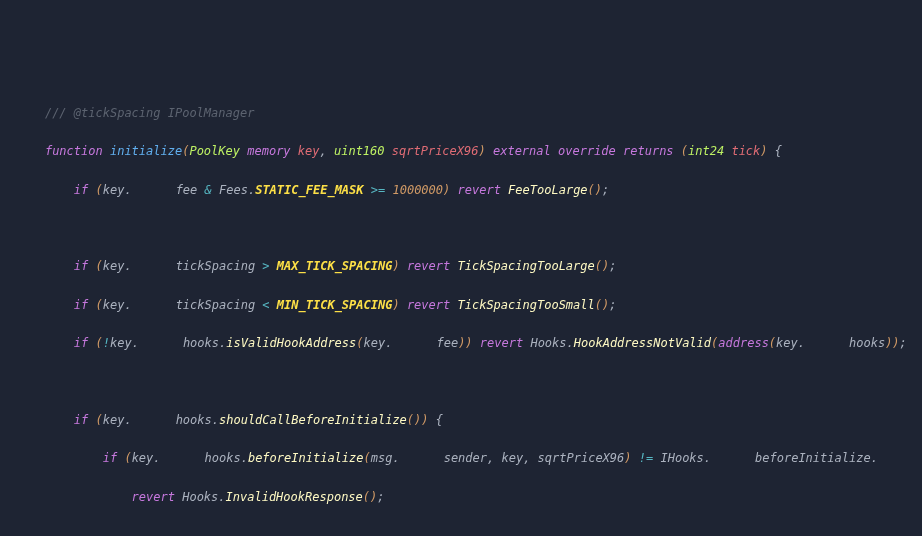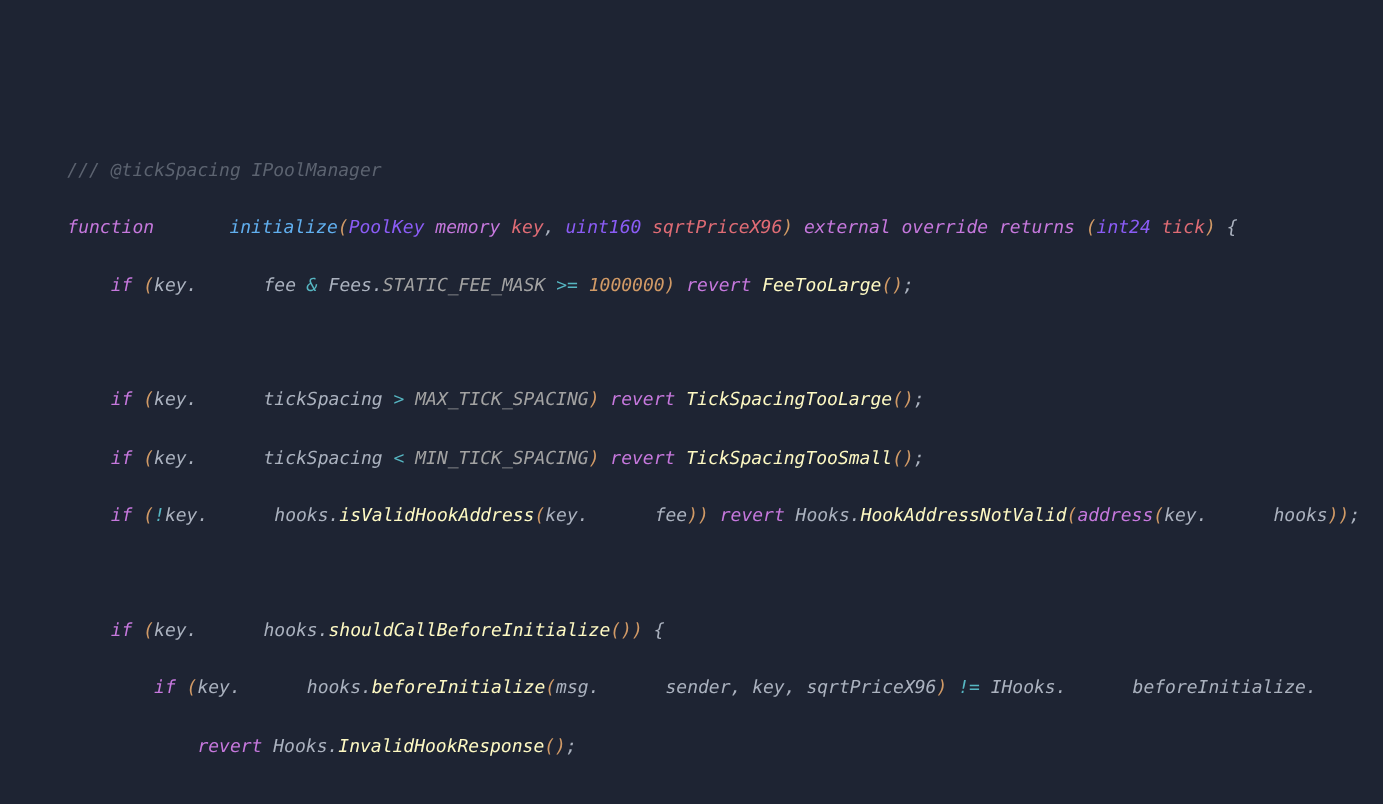--- a/index.html
+++ b/index.html
@@ -10,32 +10,32 @@
       line-height: 1.6;
       color: #abb2bf;
       padding: 8px 16px;
       white-space: pre;
       overflow-x: auto;
       font-style: italic;
     }
     .line { white-space: pre; }
     .comment { color: #5c6370; font-style: italic; }
     .keyword { color: #c678dd; font-style: italic; }
-    .type { color: #8b5cf6; }
-    .fn-name { color: #61afef; margin-left: 43px; }
+    .type { color: #bef264; }
+    .fn-name { color: #61afef; }
     .fn-call { color: #fef9c3; }
     .param { color: #e06c75; }
     .number { color: #d19a66; font-style: italic; }
     .paren { color: #d19a66; }
     .brace { color: #abb2bf; }
     .operator { color: #56b6c2; }
     .plain { color: #abb2bf; }
     .prop { color: #abb2bf; margin-left: 44px; }
     .dot { color: #abb2bf; }
-    .const { color: #a3a3a3; }
+    .const { color: #fde047; font-weight: bold; }
   </style>
 </head>
 <body>
 
 
 
 <div>
 <div class="line">    <span class="comment">/// @tickSpacing IPoolManager</span></div>
 <div class="line">    <span class="keyword">function</span> <span class="fn-name">initialize</span><span class="paren">(</span><span class="type">PoolKey</span> <span class="keyword">memory</span> <span class="param">key</span><span class="plain">, </span><span class="type">uint160</span> <span class="param">sqrtPriceX96</span><span class="paren">)</span> <span class="keyword">external</span> <span class="keyword">override</span> <span class="keyword">returns</span> <span class="paren">(</span><span class="type">int24</span> <span class="param">tick</span><span class="paren">)</span> <span class="brace">{</span></div>
 <div class="line">        <span class="keyword">if</span> <span class="paren">(</span><span class="plain">key</span><span class="dot">.</span><span class="prop">fee</span> <span class="operator">&amp;</span> <span class="plain">Fees</span><span class="dot">.</span><span class="const">STATIC_FEE_MASK</span> <span class="operator">&gt;=</span> <span class="number">1000000</span><span class="paren">)</span> <span class="keyword">revert</span> <span class="fn-call">FeeTooLarge</span><span class="paren">()</span><span class="plain">;</span></div>

